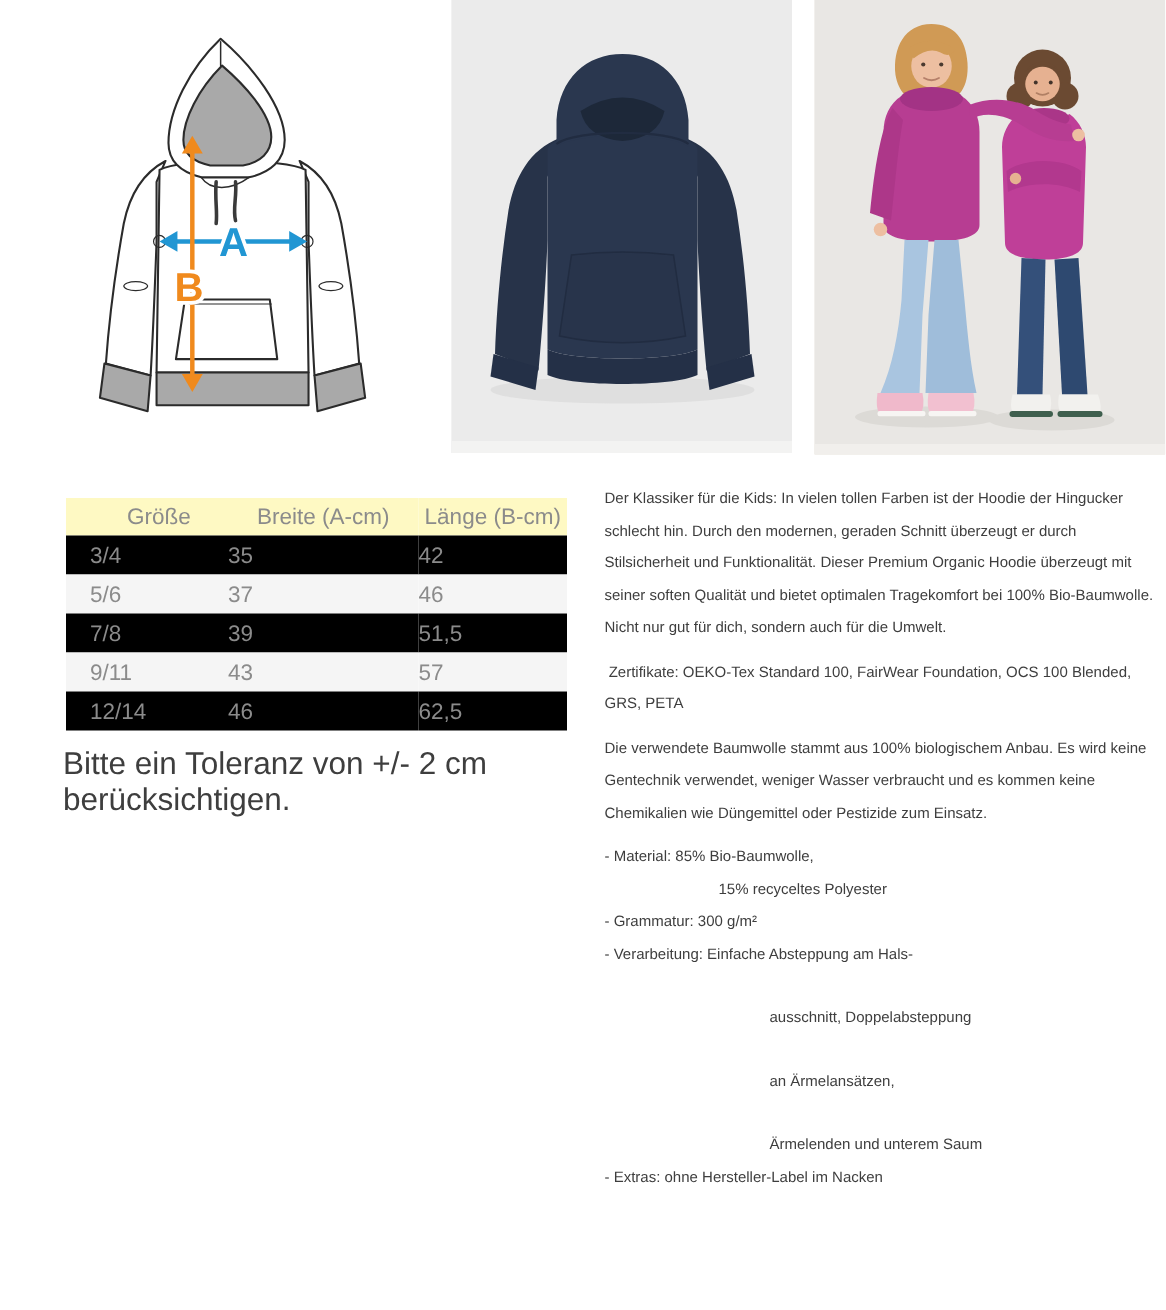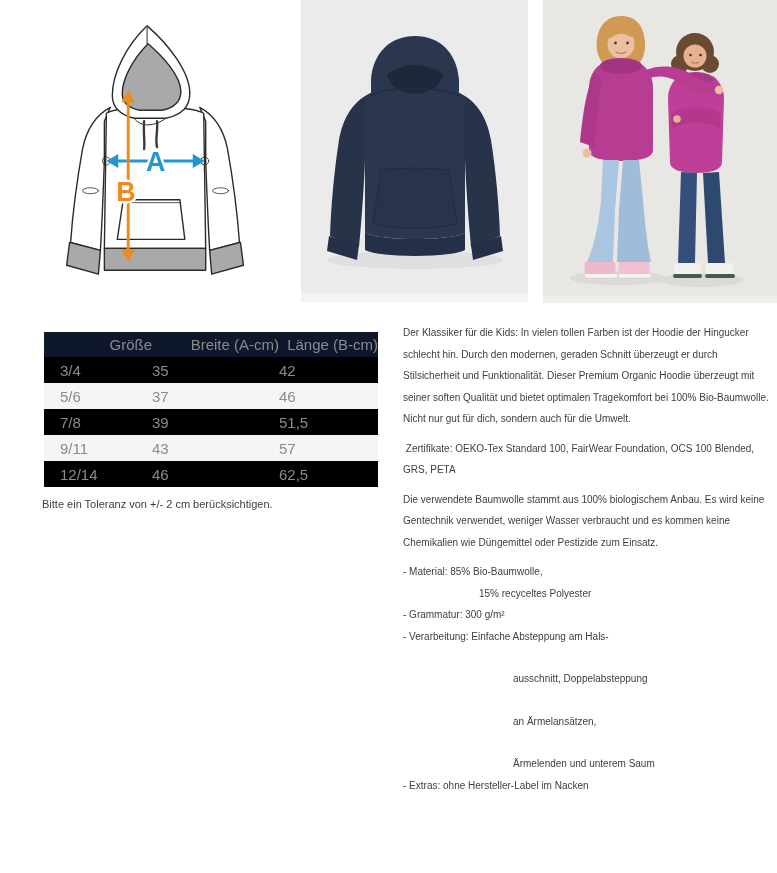--- a/index.html
+++ b/index.html
@@ -13,28 +13,28 @@
   .panel.product{left:301px;width:227px;height:302px;background:#ebebeb;}
   .panel.models{left:543px;width:234px;height:303px;background:#e9e7e4;}
   .panel svg,.diagram-wrap svg{display:block;width:100%;height:100%;}
   
   .size-table{
     position:absolute;left:44px;top:332px;width:334px;
     border-collapse:collapse;table-layout:fixed;
     font-size:15px;color:#8b8b8b;
   }
   .size-table col.c1{width:108px;} .size-table col.c2{width:127px;} .size-table col.c3{width:99px;}
-  .size-table th{font-weight:normal;text-align:right;height:25px;padding:0;background:#0f172a;}
+  .size-table th{font-weight:normal;text-align:center;height:25px;padding:0;background:#fef9c3;}
   .size-table td{height:26px;padding:0;}
   .size-table th:first-child,.size-table td:first-child{padding-left:16px;}
   .size-table tr.odd td{background:#000000;}
   .size-table tr.even td{background:#f5f5f5;}
   .tolerance{
     position:absolute;left:42px;top:498px;width:360px;
-    font-size:11px;color:#3e3e3e;
+    font-size:21px;color:#3e3e3e;
   }
   
   .desc{
     position:absolute;left:403px;top:322px;width:372px;
     font-size:10px;line-height:21.5px;color:#3e3e3e;
   }
   .desc p{margin:0 0 8px 0;}
   .desc p.prewrap{white-space:pre-wrap;}
   .spec-line{white-space:pre-wrap;}
   .spec-line.ind-a{padding-left:76px;}

